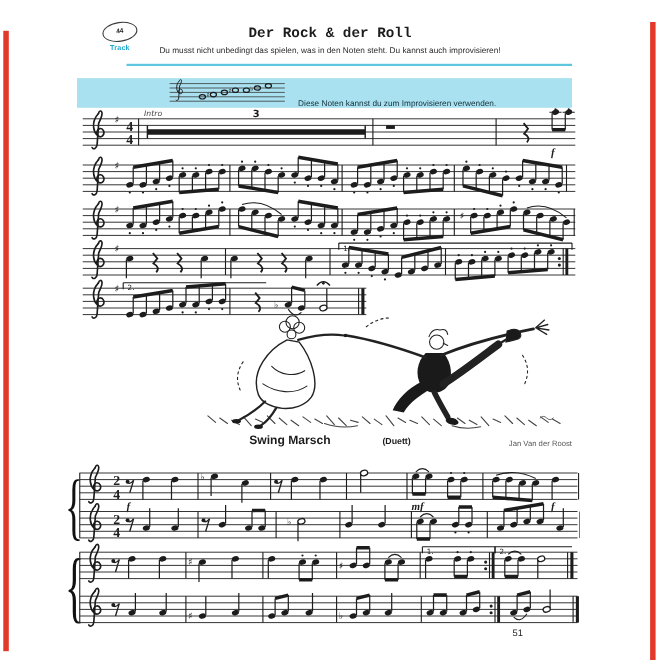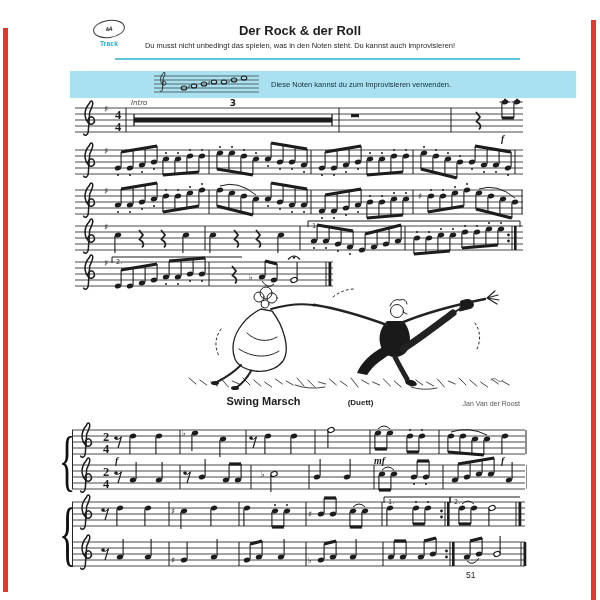--- a/index.html
+++ b/index.html
@@ -6,24 +6,24 @@
   .page{position:relative;width:600px;height:600px;background:#ffffff;overflow:hidden;
         font-family:"Liberation Sans",sans-serif;color:#1c1c1c;}
   .edge{position:absolute;}
   .edge-left{left:3px;top:28px;width:5px;height:564px;}
   .edge-right{left:591px;top:20px;width:5px;height:580px;}
   .track{position:absolute;left:86px;top:20px;width:46px;text-align:center;}
   .cd{width:30px;height:16px;border:1.3px solid #3a3a3a;border-radius:50%;margin:0 auto;
       transform:rotate(-8deg);display:flex;align-items:center;justify-content:center;
       font-size:6px;font-weight:bold;background:#fdfdfd;}
   .track-label{font-size:6.5px;font-weight:bold;margin-top:2px;letter-spacing:.2px;}
-  .title{position:absolute;left:0;right:0;top:23px;text-align:center;font-size:13px;font-weight:bold;}
+  .title{position:absolute;left:0;right:0;top:23px;text-align:center;font-size:13px;font-weight:bold;font-family:Liberation Mono, monospace;}
   .subtitle{position:absolute;left:0;right:0;top:41px;text-align:center;font-size:7.5px;color:#2a2a2a;}
   .rule{position:absolute;left:115px;top:58px;width:405px;height:2px;}
-  .infobox{position:absolute;left:70px;top:71px;width:506px;height:27px;display:flex;align-items:center;}
+  .infobox{position:absolute;left:70px;top:71px;width:450px;height:27px;display:flex;align-items:flex-end;}
   .infobox .txt{font-size:7.5px;color:#13303a;margin-left:12px;}
   .staff{position:absolute;}
   .illus{position:absolute;left:175px;top:281px;}
   .swing-title{position:absolute;left:0;right:0;top:395px;text-align:center;font-size:11px;font-weight:bold;}
   .swing-title .tag{font-size:8px;margin-left:44px;}
   .composer{position:absolute;right:80px;top:400px;font-size:7px;color:#555;}
   .brace{position:absolute;font-family:"Liberation Serif",serif;color:#111;line-height:1;
          transform-origin:left top;transform:scaleX(.5);font-weight:normal;}
   .sysline{position:absolute;width:1.2px;background:#222;}
   .pagenum{position:absolute;left:466px;top:570px;font-size:8.5px;font-weight:normal;}

